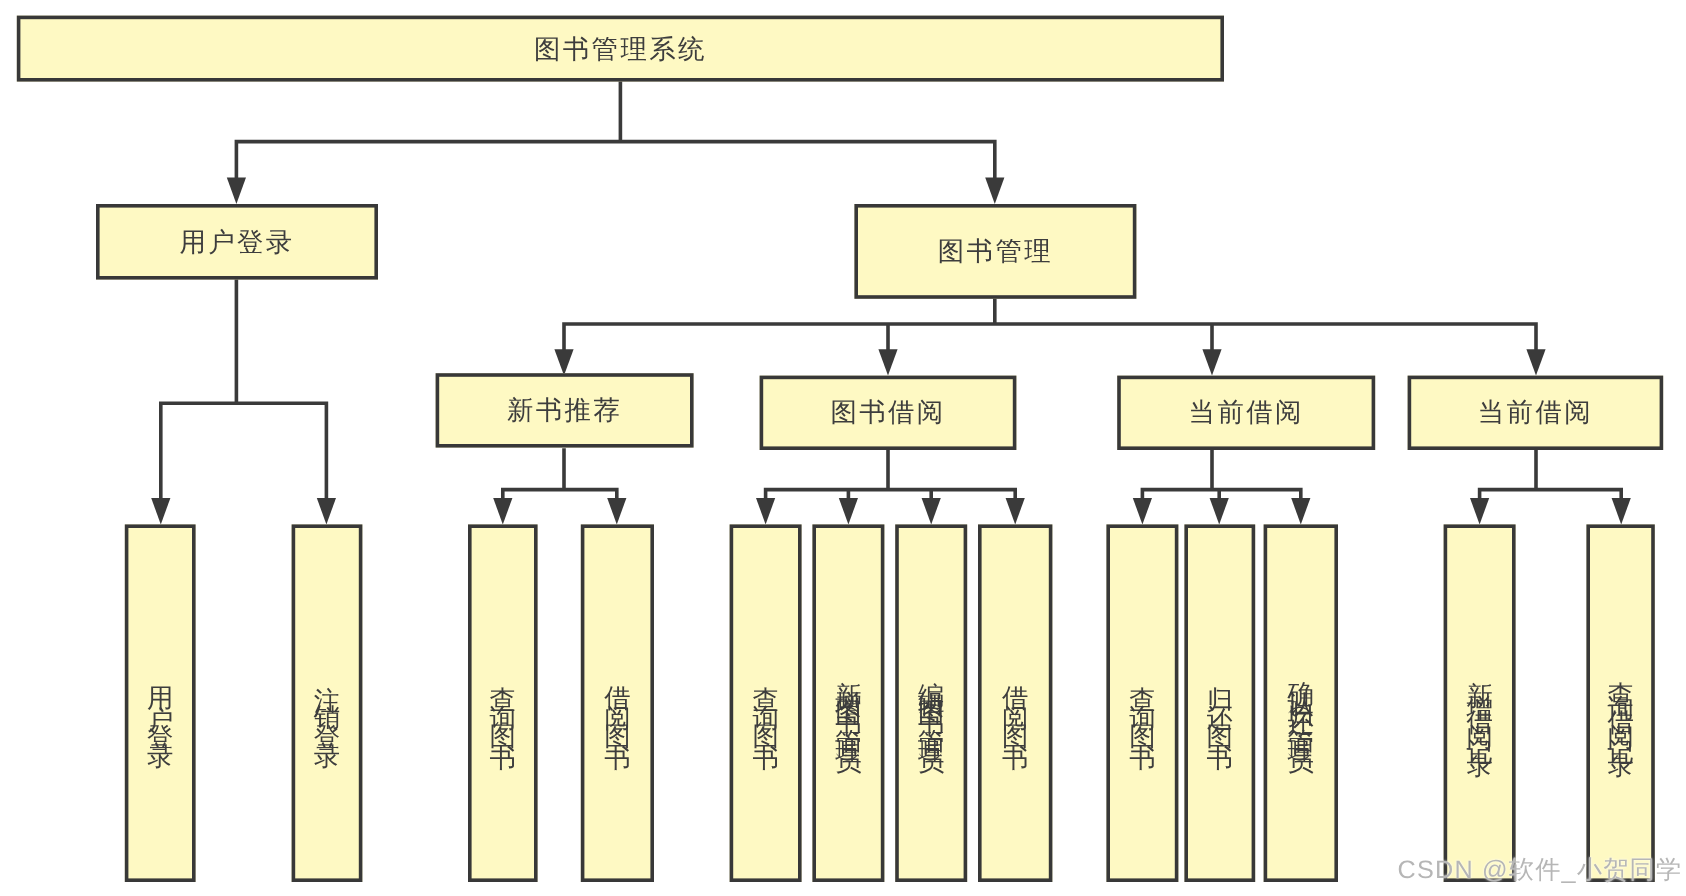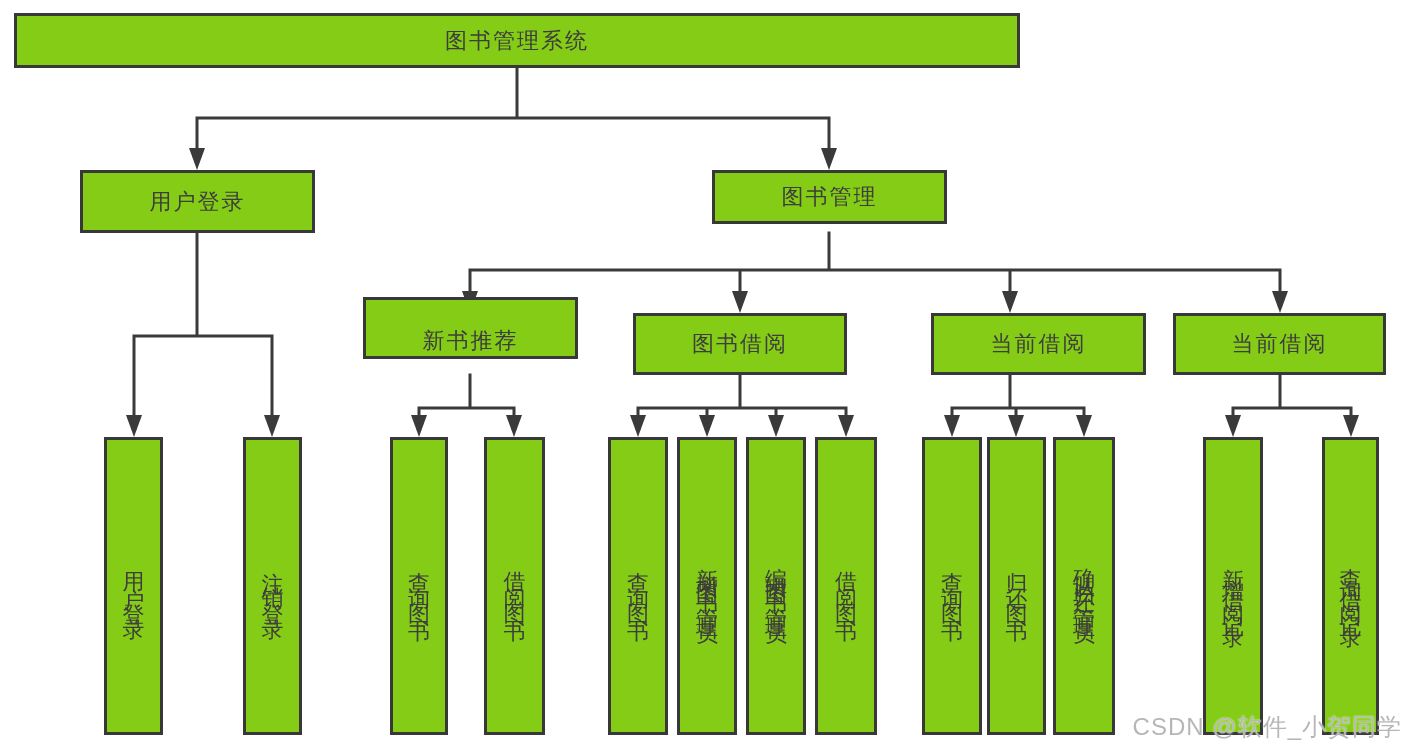--- a/index.html
+++ b/index.html
@@ -2,32 +2,32 @@
 <html><head>
 <meta charset="utf-8">
 <style>
   html,body{margin:0;padding:0;background:#fff;}
   .canvas{
     position:relative;width:1405px;height:747px;background:#ffffff;overflow:hidden;
     font-family:"Liberation Sans","DejaVu Sans",sans-serif;
   }
   svg.connectors{position:absolute;left:0;top:0;z-index:1;}
   .node{
-    position:absolute;box-sizing:border-box;border:3px solid #383838;background:#84cc16;
+    position:absolute;box-sizing:border-box;border:3px solid #383838;background:#fef9c3;
     display:flex;align-items:center;justify-content:center;color:#3d3d3d;z-index:2;
   }
   .node.h span{font-size:22px;letter-spacing:2px;white-space:nowrap;}
   .node.v span{
     writing-mode:vertical-rl;text-orientation:mixed;font-size:22px;line-height:1;
   }
   .sp-lg{letter-spacing:16px;}
   .sp-md{letter-spacing:12px;}
   .sp-sm{letter-spacing:8px;}
   .watermark{
-    position:absolute;top:711px;right:3px;z-index:6;font-size:24px;color:#b6b6b6;
+    position:absolute;top:711px;right:3px;z-index:6;font-size:21px;color:#b6b6b6;
     letter-spacing:1px;white-space:nowrap;text-shadow:0 0 2px #ffffff;
   }
   path.cl{stroke:#3a3a3a;stroke-width:3;fill:none;stroke-linecap:square;}
   polygon.ah{fill:#3a3a3a;stroke:none;}
 </style>
 </head>
 <body>
 
 <div class="canvas">
 
@@ -74,25 +74,25 @@
     </g>
   </svg>
 
   <div class="node h" style="left:14px;top:13px;width:1006px;height:55px;">
     <span>图书管理系统</span>
   </div>
 
   <div class="node h" style="left:80px;top:170px;width:235px;height:63px;">
     <span>用户登录</span>
   </div>
-  <div class="node h" style="left:712px;top:170px;width:235px;height:54px;">
+  <div class="node h" style="left:712px;top:170px;width:235px;height:79px;">
     <span>图书管理</span>
   </div>
 
-  <div class="node h" style="left:363px;top:297px;width:215px;height:62px;align-items:flex-end;">
+  <div class="node h" style="left:363px;top:311px;width:215px;height:62px;">
     <span>新书推荐</span>
   </div>
   <div class="node h" style="left:633px;top:313px;width:214px;height:62px;">
     <span>图书借阅</span>
   </div>
   <div class="node h" style="left:931px;top:313px;width:215px;height:62px;">
     <span>当前借阅</span>
   </div>
   <div class="node h" style="left:1173px;top:313px;width:213px;height:62px;">
     <span>当前借阅</span>

